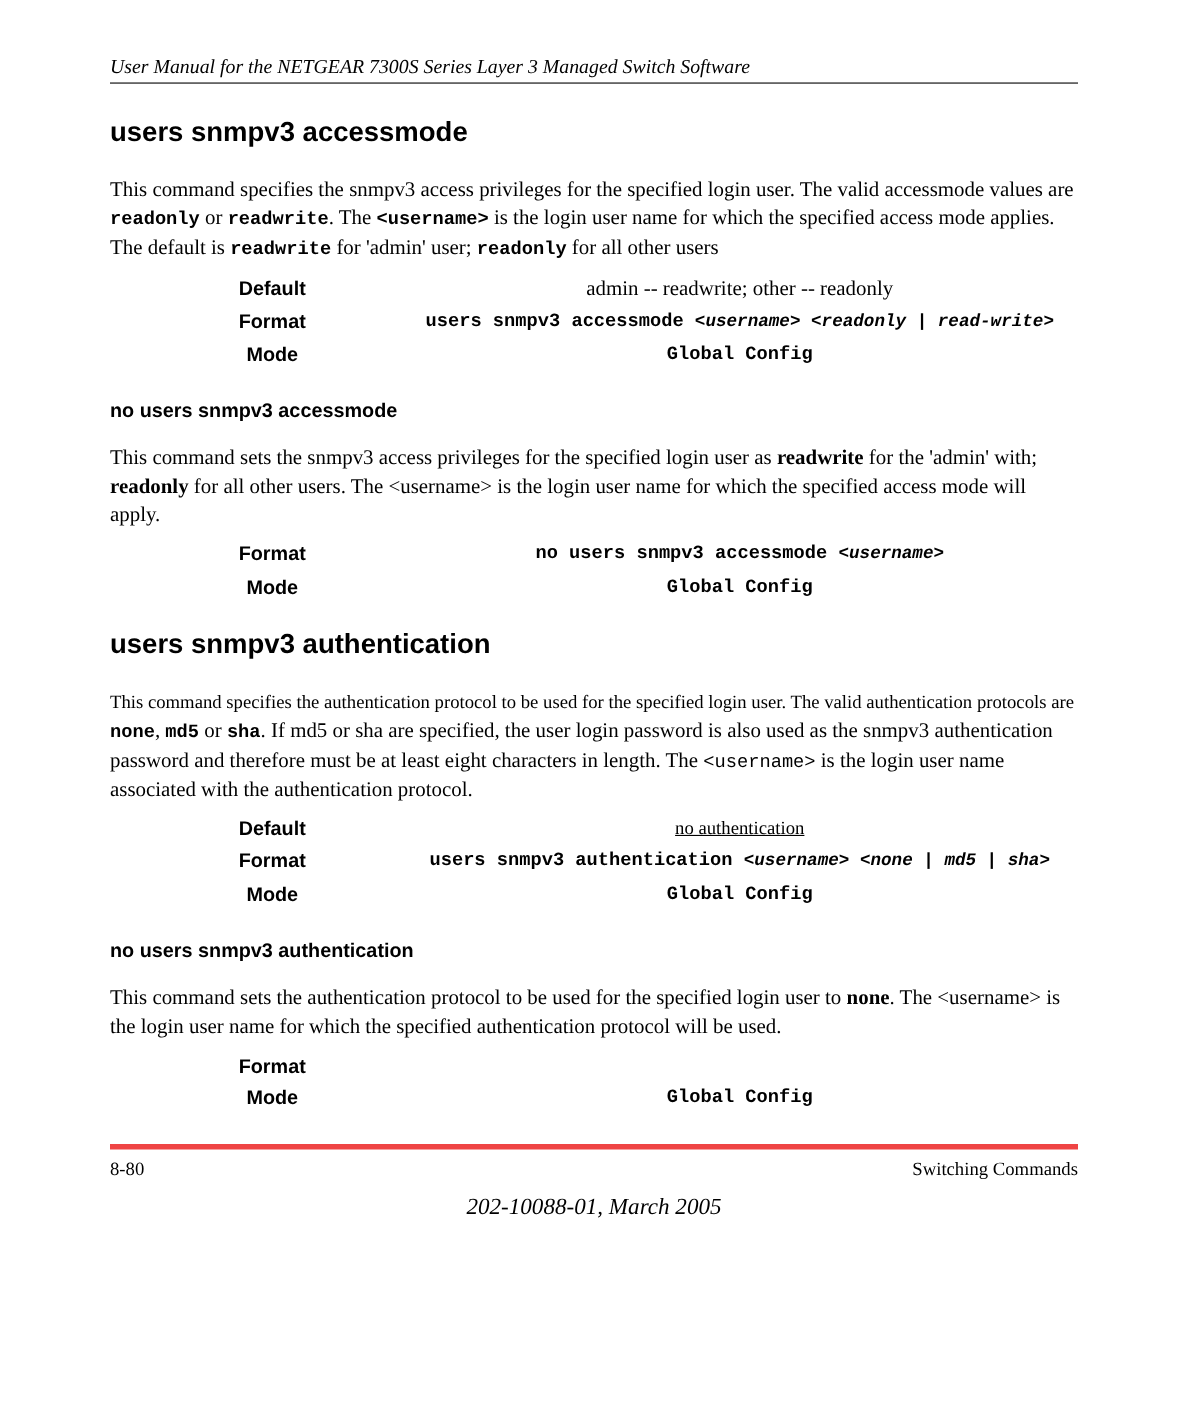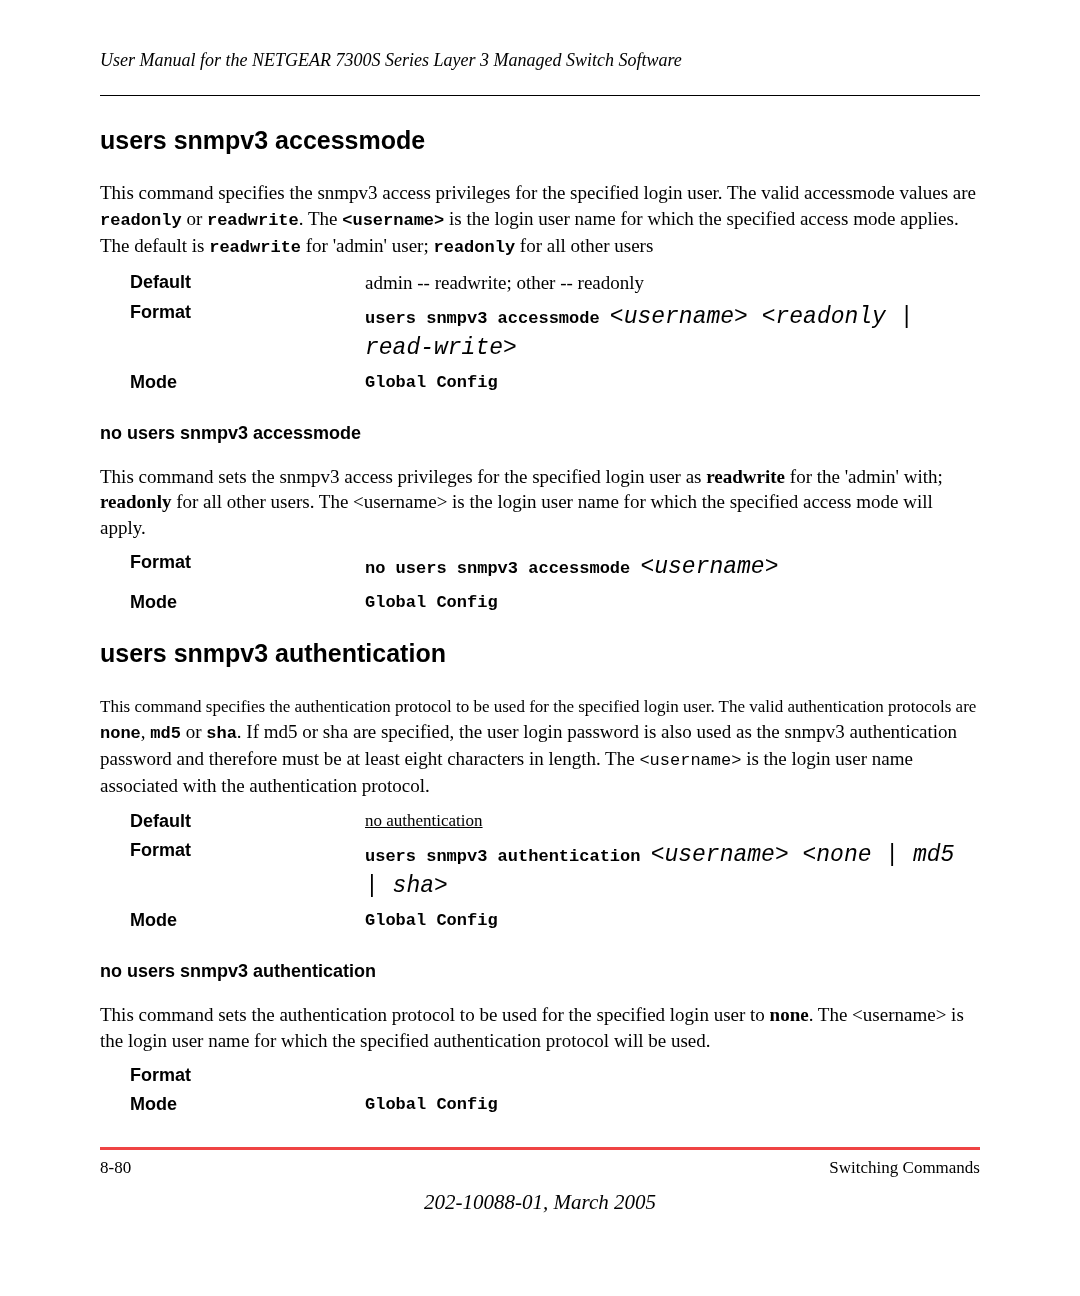--- a/index.html
+++ b/index.html
@@ -10,21 +10,21 @@
       background: #fff;
       color: #000;
       width: 1080px;
     }
     .page {
       padding: 50px 100px 30px 100px;
     }
     .header {
       font-style: italic;
       font-size: 18px;
-      padding-bottom: 24px;
+      padding-bottom: 4px;
       border-bottom: 1.5px solid #000;
       margin-bottom: 30px;
     }
     .section-title {
       font-family: Arial, Helvetica, sans-serif;
       font-weight: bold;
       font-size: 25px;
       margin-top: 25px;
       margin-bottom: 25px;
     }
@@ -41,58 +41,59 @@
       margin-bottom: 12px;
       margin-top: 20px;
     }
     .mono {
       font-family: 'Courier New', Courier, monospace;
       font-weight: bold;
       font-size: 17px;
     }
     .mono-italic {
       font-family: 'Courier New', Courier, monospace;
-      font-weight: normal;
+      font-weight: bold;
       font-style: italic;
-      font-size: 23px;
+      font-size: 16px;
     }
     .mono-plain {
       font-family: 'Courier New', Courier, monospace;
       font-size: 17px;
     }
     .def-table {
       margin-left: 30px;
       margin-top: 12px;
       margin-bottom: 12px;
     }
     .def-row {
       display: flex;
       margin-bottom: 8px;
       align-items: flex-start;
+      text-align: center;
     }
     .def-label {
       font-family: Arial, Helvetica, sans-serif;
       font-weight: bold;
       font-size: 18px;
       width: 235px;
       flex-shrink: 0;
     }
     .def-value {
       flex: 1;
       font-size: 19px;
     }
     .def-value-mono {
       flex: 1;
       font-family: 'Courier New', Courier, monospace;
       font-weight: bold;
       font-size: 17px;
       line-height: 1.35;
     }
     .footer-line {
-      border-top: 3px solid #ef4444;
+      border-top: 5px solid #ef4444;
       margin-top: 30px;
       padding-top: 8px;
       display: flex;
       justify-content: space-between;
       font-size: 17px;
     }
     .footer-center {
       text-align: center;
       font-style: italic;
       font-size: 21px;

